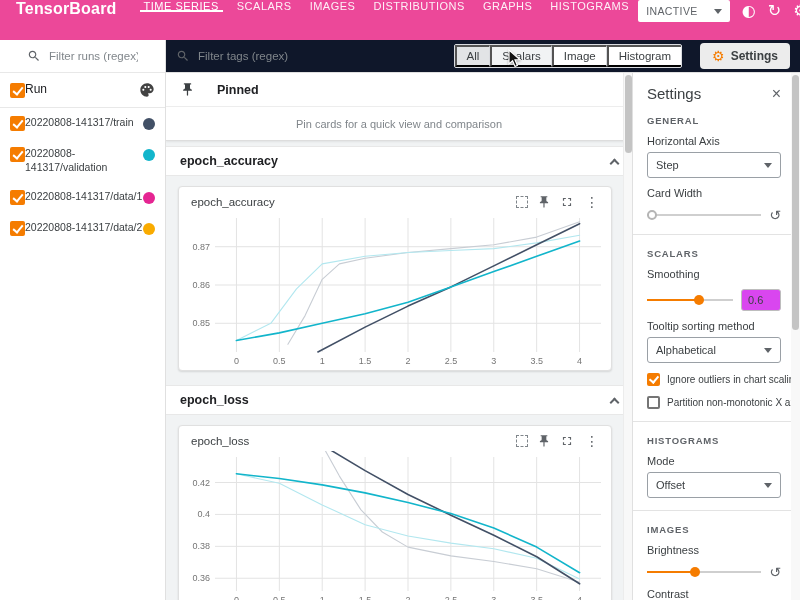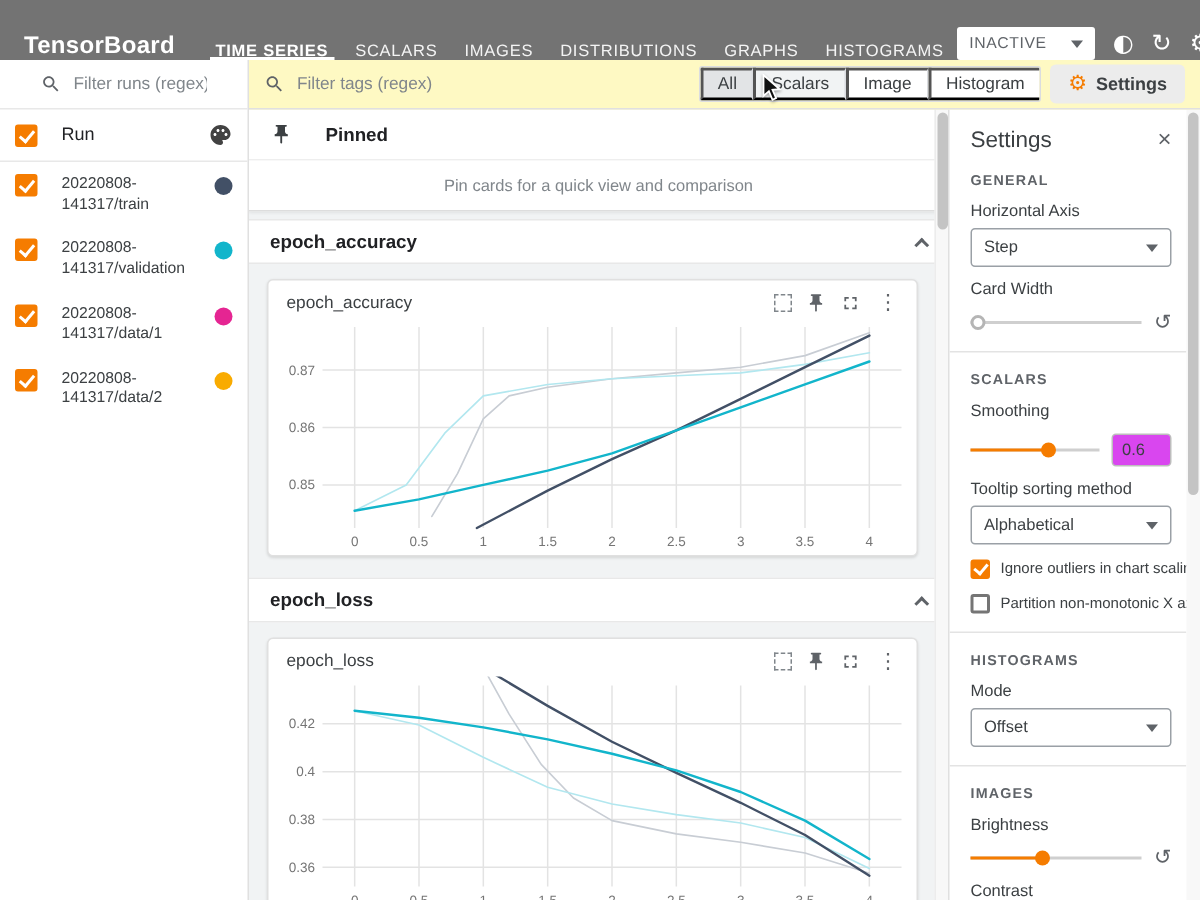--- a/index.html
+++ b/index.html
@@ -1,45 +1,45 @@
 <!DOCTYPE html>
 <html><head>
 <meta charset="utf-8">
 <style>
 *{margin:0;padding:0;box-sizing:border-box}
 html,body{width:800px;height:600px;overflow:hidden}
 body{font-family:"Liberation Sans",sans-serif;background:#e0e0e0;cursor:default}
 .app{position:relative;width:800px;height:600px;background:#fff;overflow:hidden}
 
 
-.topbar{position:absolute;top:0;left:0;right:0;height:40px;background:#737373;display:flex;align-items:flex-end;color:#fff;z-index:30}
+.topbar{position:absolute;top:0;left:0;right:0;height:40px;background:#ec4899;display:flex;align-items:flex-start;color:#fff;z-index:30}
 .logo{font-size:16px;font-weight:bold;display:flex;align-items:center;padding:0 18px 0 16px;letter-spacing:.2px}
 .tabs{display:flex;align-items:stretch}
 .tab{display:flex;align-items:center;padding:0 9px;font-size:11px;letter-spacing:.5px;color:rgba(255,255,255,.92);position:relative;cursor:pointer;white-space:nowrap}
-.tab.active{color:#fff;font-weight:bold}
+.tab.active{color:#fff;font-weight:normal}
 .tab.active::after{content:"";position:absolute;left:5px;right:5px;bottom:0;height:2px;background:#fff}
 .topbar-right{margin-left:auto;display:flex;align-items:center;gap:12px;padding-right:14px}
 .status-select{background:#fff;color:#5f6368;font-size:10.5px;letter-spacing:.4px;height:22px;display:flex;align-items:center;gap:16px;padding:0 8px;border-radius:2px;cursor:pointer}
 .caret{width:0;height:0;border-left:4px solid transparent;border-right:4px solid transparent;border-top:5px solid #5f6368}
 .hicon{font-family:"DejaVu Sans",sans-serif;font-size:16px;line-height:1;cursor:pointer}
 
 
 .runs-panel{position:absolute;left:0;top:40px;bottom:0;width:166px;background:#fff;border-right:1px solid #e0e0e0}
 .search-row{height:33px;display:flex;align-items:center;gap:8px;padding:0 27px;border-bottom:1px solid #e8e8e8}
 .placeholder{color:#80868b;font-size:11.5px;white-space:nowrap;overflow:hidden}
-.run-row{display:flex;align-items:flex-start;gap:16px;padding:8px 10px;font-size:10.5px;color:#3c4043;cursor:pointer}
+.run-row{display:flex;align-items:flex-start;gap:0;padding:8px 10px;font-size:10.5px;color:#3c4043;cursor:pointer}
 .run-row.header{align-items:center;font-size:12px;color:#202124;border-bottom:1px solid #e8e8e8;padding:9px 10px}
 .run-label{flex:1;line-height:1.3;word-break:break-word}
 .run-dot{width:12px;height:12px;border-radius:50%;flex-shrink:0;margin-top:2px}
 .cb{width:15px;height:15px;border-radius:2px;border:2px solid #757575;position:relative;flex-shrink:0;background:#fff;cursor:pointer}
 .cb.checked{background:#f57c00;border-color:#f57c00}
 .cb.checked::after{content:"";position:absolute;left:3px;top:0;width:4px;height:8px;border:solid #fff;border-width:0 2px 2px 0;transform:rotate(40deg)}
 
 
-.tags-toolbar{position:absolute;left:166px;right:0;top:40px;height:33px;background:#fef9c3;border-bottom:1px solid #e0e0e0;display:flex;align-items:center;padding:0 10px;gap:6px;z-index:20}
+.tags-toolbar{position:absolute;left:166px;right:0;top:40px;height:33px;background:#0f172a;border-bottom:1px solid #e0e0e0;display:flex;align-items:center;padding:0 10px;gap:18px;z-index:20}
 .tag-search{display:flex;align-items:center;gap:8px;flex:1;min-width:0}
 .toggle-group{display:flex;border:1px solid #dadce0;border-radius:2px;overflow:hidden;height:24px;flex-shrink:0}
 .toggle{padding:0 10px;font-size:11.5px;display:flex;align-items:center;color:#3c4043;background:#fff;border-right:1px solid #dadce0;cursor:pointer;white-space:nowrap}
 .toggle:last-child{border-right:none}
 .toggle.selected{background:#e2e4e6}
 .toggle.hover{background:#f1f3f4}
 .settings-btn{display:flex;align-items:center;gap:6px;height:26px;padding:0 12px;background:#ececec;border:none;border-radius:4px;font-size:12px;color:#3c4043;font-weight:bold;cursor:pointer;flex-shrink:0}
 .settings-btn .gear{color:#f57c00;font-size:14px;font-family:"DejaVu Sans",sans-serif;font-weight:normal}
 .cursor-icon{position:absolute;left:342px;top:9px;z-index:40;filter:drop-shadow(0 1px 1px rgba(0,0,0,.35))}
 

